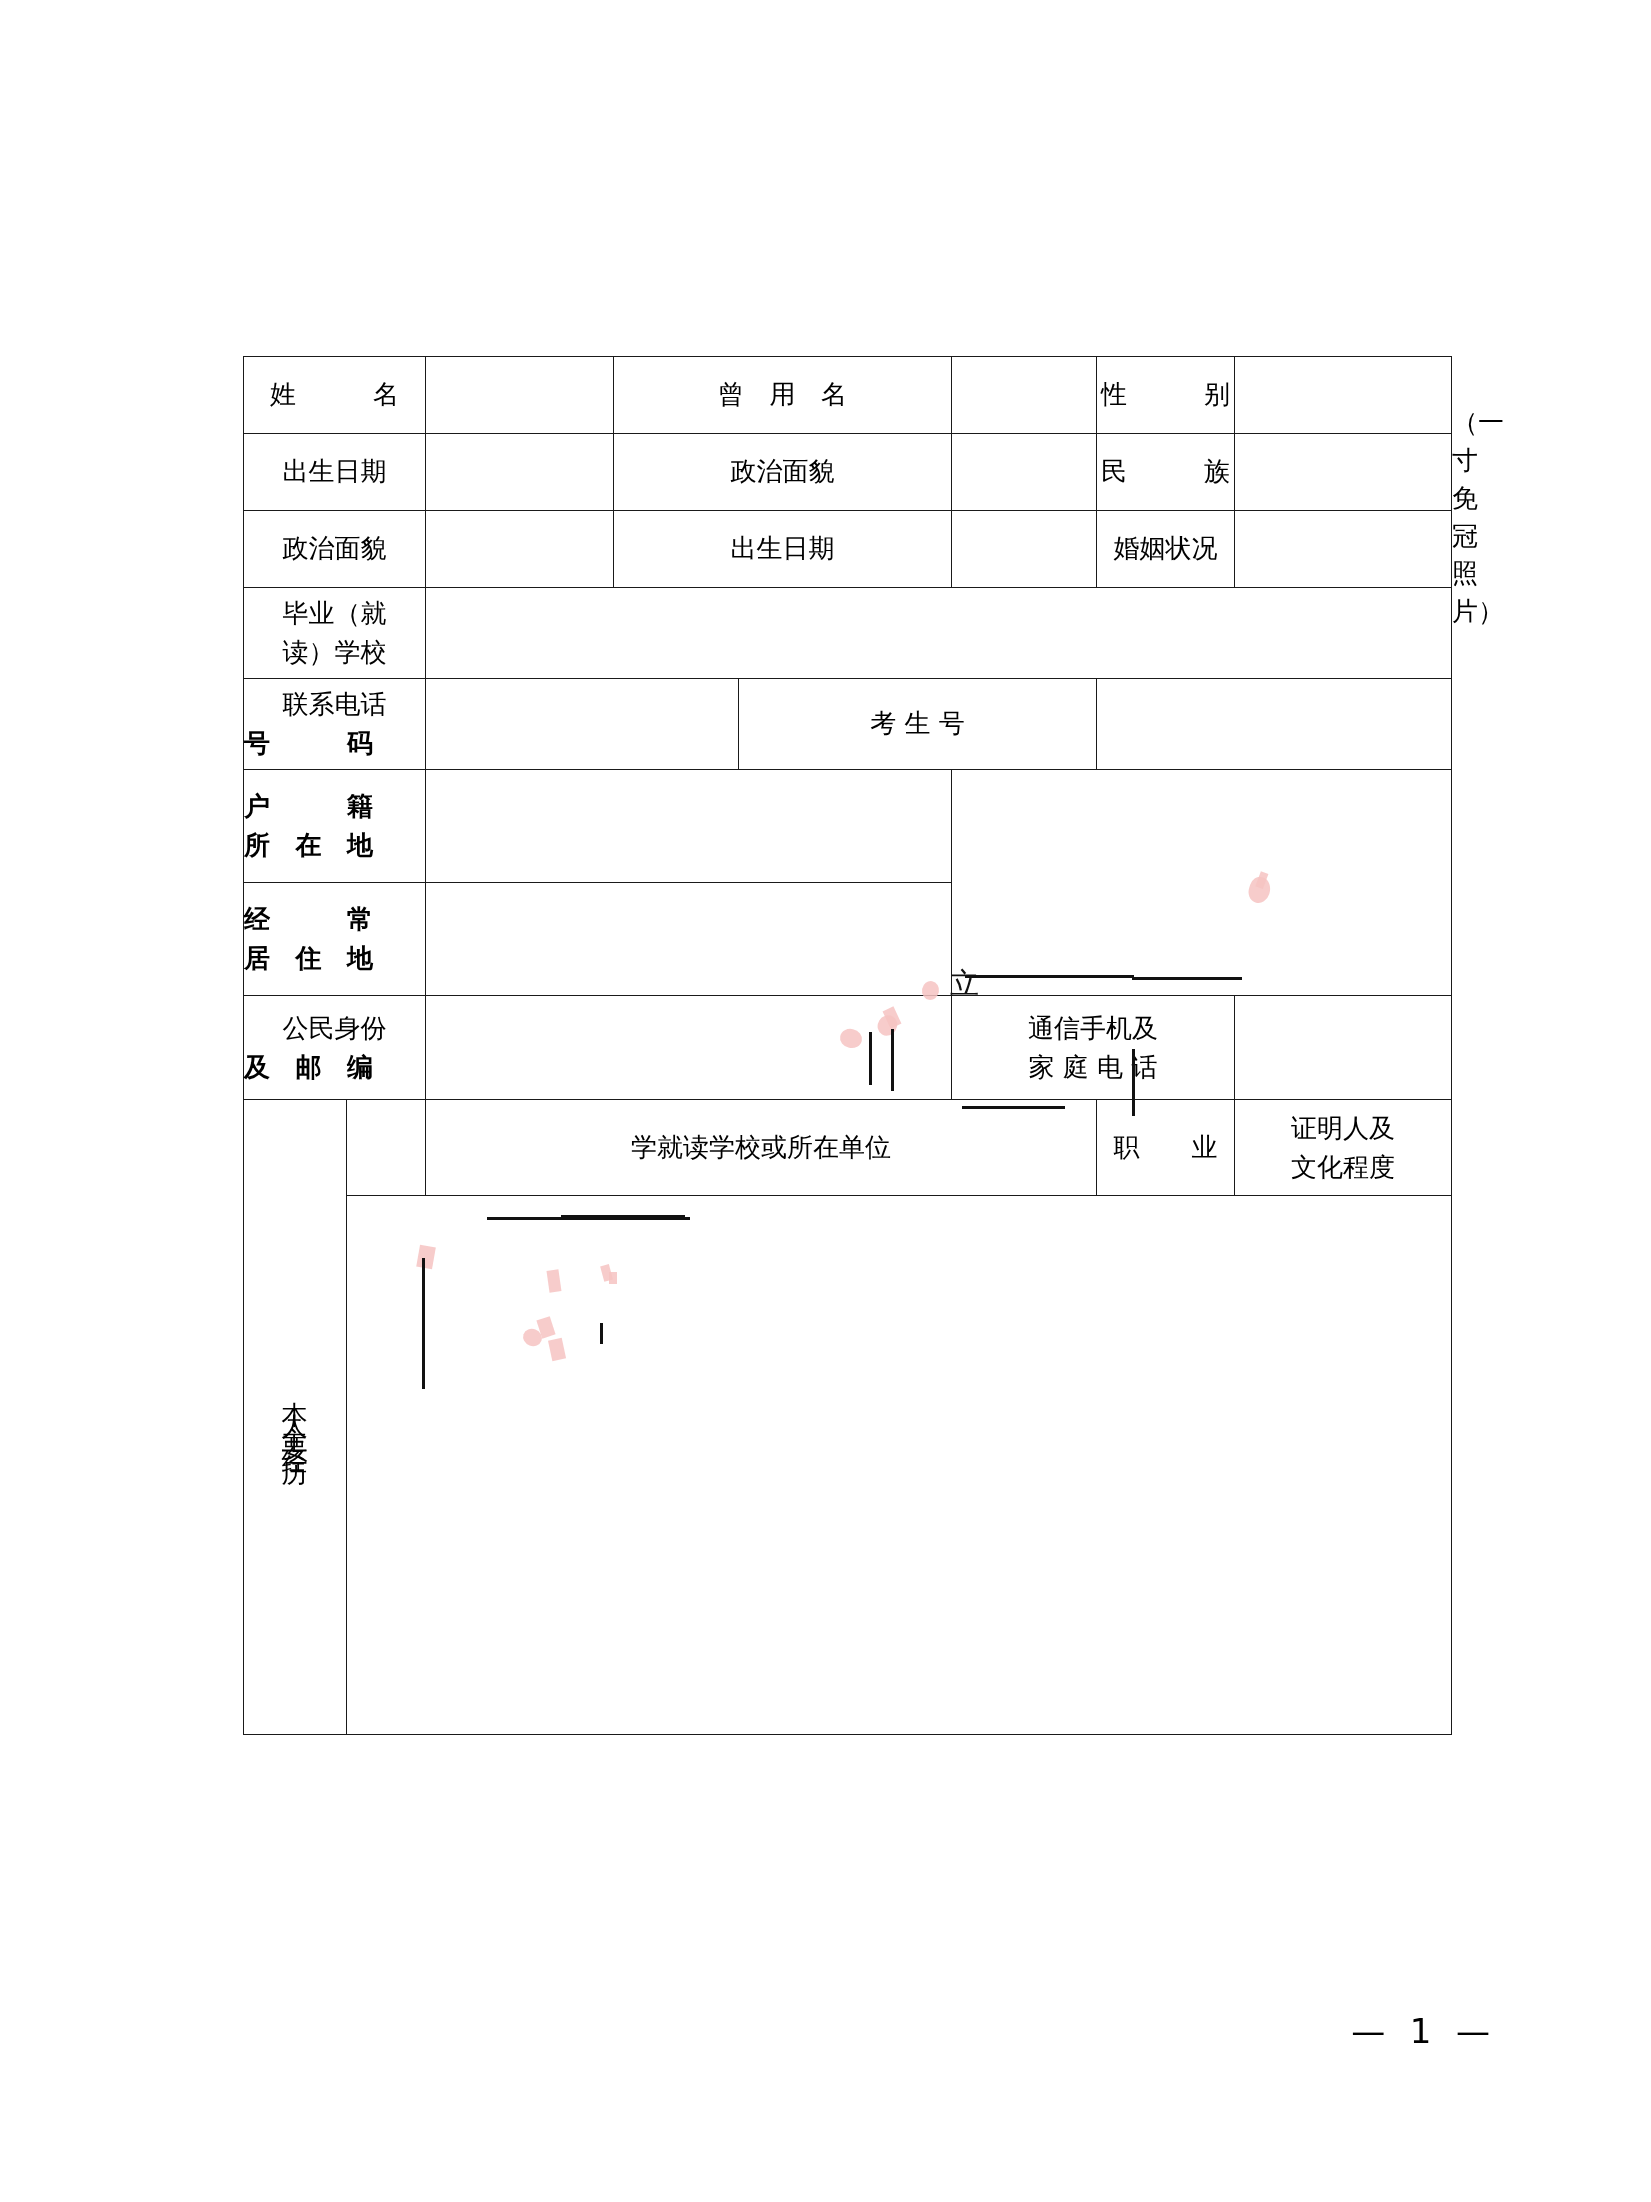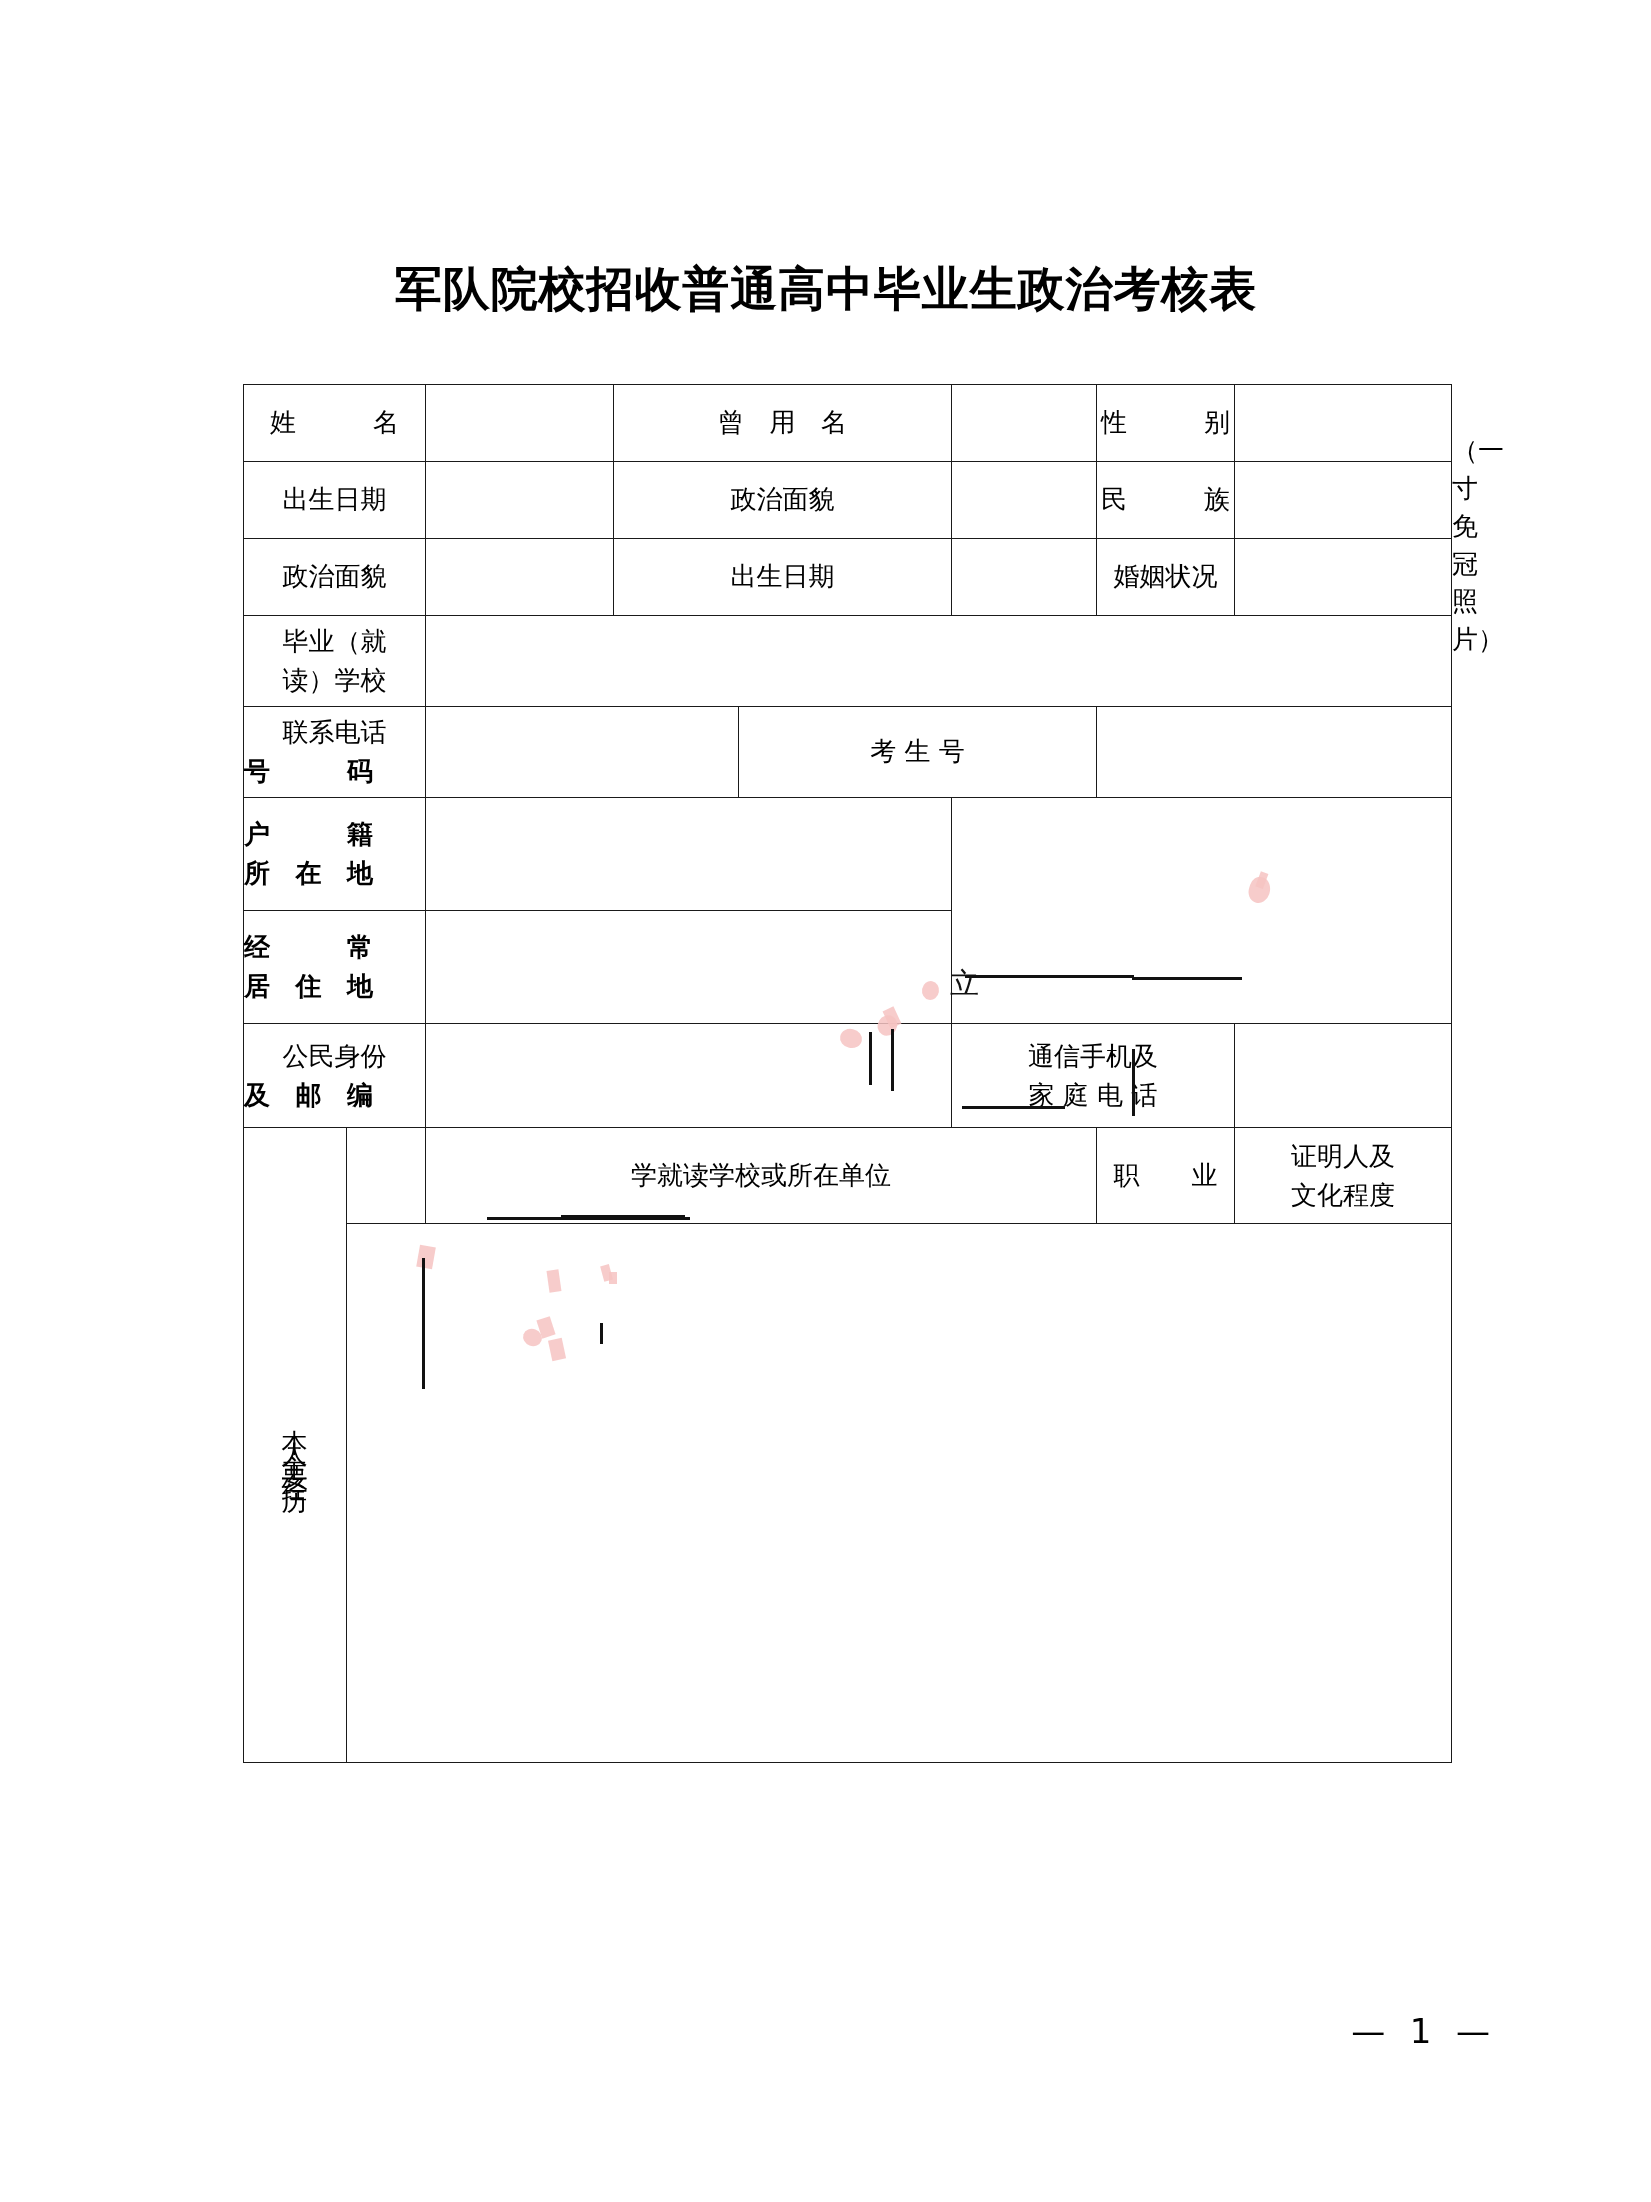--- a/index.html
+++ b/index.html
@@ -35,21 +35,21 @@
     font-weight: bold;
     letter-spacing: 0.9px;
     line-height: 1.15;
     white-space: nowrap;
     font-family: "DejaVu Sans", "Liberation Sans", sans-serif;
   }
 
   
   .form-table {
     position: absolute;
-    top: 384px;
+    top: 356px;
     left: 243px;
     width: 1207px;
     border-collapse: collapse;
     table-layout: fixed;
     font-size: 26px;
   }
   .form-table td {
     border: 1.7px solid #1a1a1a;
     padding: 0;
     vertical-align: middle;
@@ -139,21 +139,20 @@
     padding-right: 155px;
     box-sizing: border-box;
     text-align: right;
   }
 </style>
 </head>
 <body>
 
 <div class="page">
 
-  <div class="doc-title">军队院校招收普通高中毕业生政治考核表</div>
 
   <table class="form-table">
     <colgroup>
       <col style="width:103px">
       <col style="width:79px">
       <col style="width:188px">
       <col style="width:125px">
       <col style="width:213px">
       <col style="width:145px">
       <col style="width:138px">

